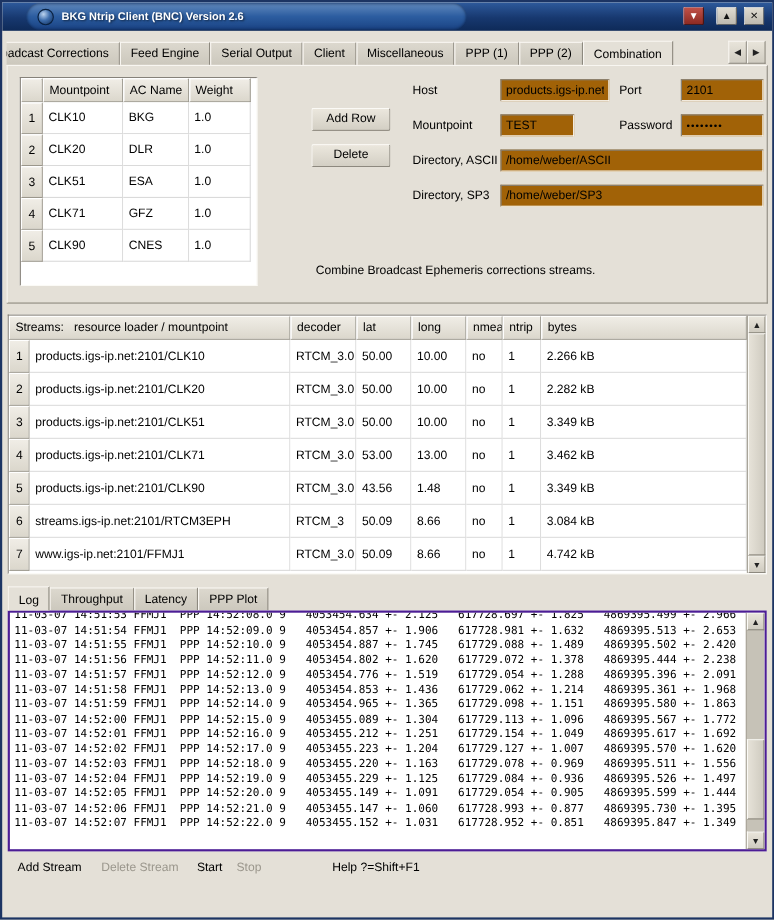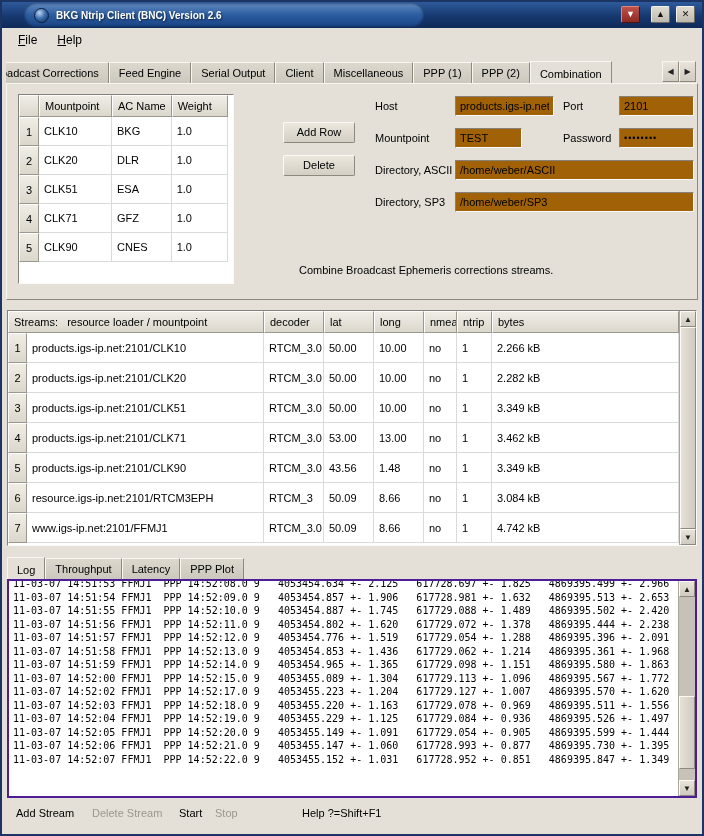--- a/index.html
+++ b/index.html
@@ -76,21 +76,21 @@
   .flabel { position:absolute; font-size:11px; color:#000; white-space:nowrap; }
   .fin { position:absolute; height:20px; font-size:11px; padding:2px 4px; background:#a16207;
          border:1px solid; border-color:#86827a #fbfaf6 #fbfaf6 #86827a;
          font-family:"Liberation Sans", sans-serif; }
   #lab-host {left:368px; top:16px;}      #in-host {left:448px; top:12px; width:99px;}
   #lab-port {left:556px; top:16px;}      #in-port {left:612px; top:12px; width:75px;}
   #lab-mp   {left:368px; top:48px;}      #in-mp   {left:448px; top:44px; width:67px;}
   #lab-pw   {left:556px; top:48px;}      #in-pw   {left:612px; top:44px; width:75px; font-size:9px; letter-spacing:1px;}
   #lab-ascii{left:368px; top:80px;}      #in-ascii{left:448px; top:76px; width:239px;}
   #lab-sp3  {left:368px; top:112px;}     #in-sp3  {left:448px; top:108px; width:239px;}
-  .caption { position:absolute; left:292px; top:180px; font-size:11px; color:#000; }
+  .caption { position:absolute; left:280px; top:180px; font-size:11px; color:#000; }
 
   
   .streams-frame { margin:10px 5px 0 5px; height:236px; display:flex; overflow:hidden; }
   .streams-grid-wrap { flex:1; overflow:hidden; background:#fff; }
   .streams-grid { width:100%; }
   .streams-grid tr { height:30px; }
   .streams-grid tr.hrow { height:22px;padding-left:47px; }
   .pre { white-space:pre; }
 
   
@@ -132,24 +132,20 @@
       <span class="app-icon"></span>
       <span class="title-text">BKG Ntrip Client (BNC) Version 2.6</span>
     </div>
     <div class="win-buttons">
       <span class="winbtn red">▼</span>
       <span class="winbtn mid">▲</span>
       <span class="winbtn">✕</span>
     </div>
   </div>
 
-  <div class="menubar">
-    <span class="menu-item">File</span>
-    <span class="menu-item">Help</span>
-  </div>
 
   <div class="tabbar">
     <div class="tab clipped">Broadcast Corrections</div>
     <div class="tab">Feed Engine</div>
     <div class="tab">Serial Output</div>
     <div class="tab">Client</div>
     <div class="tab">Miscellaneous</div>
     <div class="tab">PPP (1)</div>
     <div class="tab">PPP (2)</div>
     <div class="tab active">Combination</div>
@@ -300,21 +296,21 @@
           <td class="cell">products.igs-ip.net:2101/CLK90</td>
           <td class="cell">RTCM_3.0</td>
           <td class="cell">43.56</td>
           <td class="cell">1.48</td>
           <td class="cell">no</td>
           <td class="cell">1</td>
           <td class="cell">3.349 kB</td>
         </tr>
         <tr>
           <td class="hcell rownum">6</td>
-          <td class="cell">resource.igs-ip.net:2101/RTCM3EPH</td>
+          <td class="cell">streams.igs-ip.net:2101/RTCM3EPH</td>
           <td class="cell">RTCM_3</td>
           <td class="cell">50.09</td>
           <td class="cell">8.66</td>
           <td class="cell">no</td>
           <td class="cell">1</td>
           <td class="cell">3.084 kB</td>
         </tr>
         <tr>
           <td class="hcell rownum">7</td>
           <td class="cell">www.igs-ip.net:2101/FFMJ1</td>
@@ -347,20 +343,21 @@
   <div class="log-frame">
     <div class="log-content">
       <div class="log-line">11-03-07 14:51:53 FFMJ1  PPP 14:52:08.0 9   4053454.634 +- 2.125   617728.697 +- 1.825   4869395.499 +- 2.966</div>
       <div class="log-line">11-03-07 14:51:54 FFMJ1  PPP 14:52:09.0 9   4053454.857 +- 1.906   617728.981 +- 1.632   4869395.513 +- 2.653</div>
       <div class="log-line">11-03-07 14:51:55 FFMJ1  PPP 14:52:10.0 9   4053454.887 +- 1.745   617729.088 +- 1.489   4869395.502 +- 2.420</div>
       <div class="log-line">11-03-07 14:51:56 FFMJ1  PPP 14:52:11.0 9   4053454.802 +- 1.620   617729.072 +- 1.378   4869395.444 +- 2.238</div>
       <div class="log-line">11-03-07 14:51:57 FFMJ1  PPP 14:52:12.0 9   4053454.776 +- 1.519   617729.054 +- 1.288   4869395.396 +- 2.091</div>
       <div class="log-line">11-03-07 14:51:58 FFMJ1  PPP 14:52:13.0 9   4053454.853 +- 1.436   617729.062 +- 1.214   4869395.361 +- 1.968</div>
       <div class="log-line">11-03-07 14:51:59 FFMJ1  PPP 14:52:14.0 9   4053454.965 +- 1.365   617729.098 +- 1.151   4869395.580 +- 1.863</div>
       <div class="log-line">11-03-07 14:52:00 FFMJ1  PPP 14:52:15.0 9   4053455.089 +- 1.304   617729.113 +- 1.096   4869395.567 +- 1.772</div>
+      <div class="log-line">11-03-07 14:52:01 FFMJ1  PPP 14:52:16.0 9   4053455.212 +- 1.251   617729.154 +- 1.049   4869395.617 +- 1.692</div>
       <div class="log-line">11-03-07 14:52:02 FFMJ1  PPP 14:52:17.0 9   4053455.223 +- 1.204   617729.127 +- 1.007   4869395.570 +- 1.620</div>
       <div class="log-line">11-03-07 14:52:03 FFMJ1  PPP 14:52:18.0 9   4053455.220 +- 1.163   617729.078 +- 0.969   4869395.511 +- 1.556</div>
       <div class="log-line">11-03-07 14:52:04 FFMJ1  PPP 14:52:19.0 9   4053455.229 +- 1.125   617729.084 +- 0.936   4869395.526 +- 1.497</div>
       <div class="log-line">11-03-07 14:52:05 FFMJ1  PPP 14:52:20.0 9   4053455.149 +- 1.091   617729.054 +- 0.905   4869395.599 +- 1.444</div>
       <div class="log-line">11-03-07 14:52:06 FFMJ1  PPP 14:52:21.0 9   4053455.147 +- 1.060   617728.993 +- 0.877   4869395.730 +- 1.395</div>
       <div class="log-line">11-03-07 14:52:07 FFMJ1  PPP 14:52:22.0 9   4053455.152 +- 1.031   617728.952 +- 0.851   4869395.847 +- 1.349</div>
     </div>
     <div class="vscroll">
       <div class="scroll-btn">▲</div>
       <div class="scroll-track">

